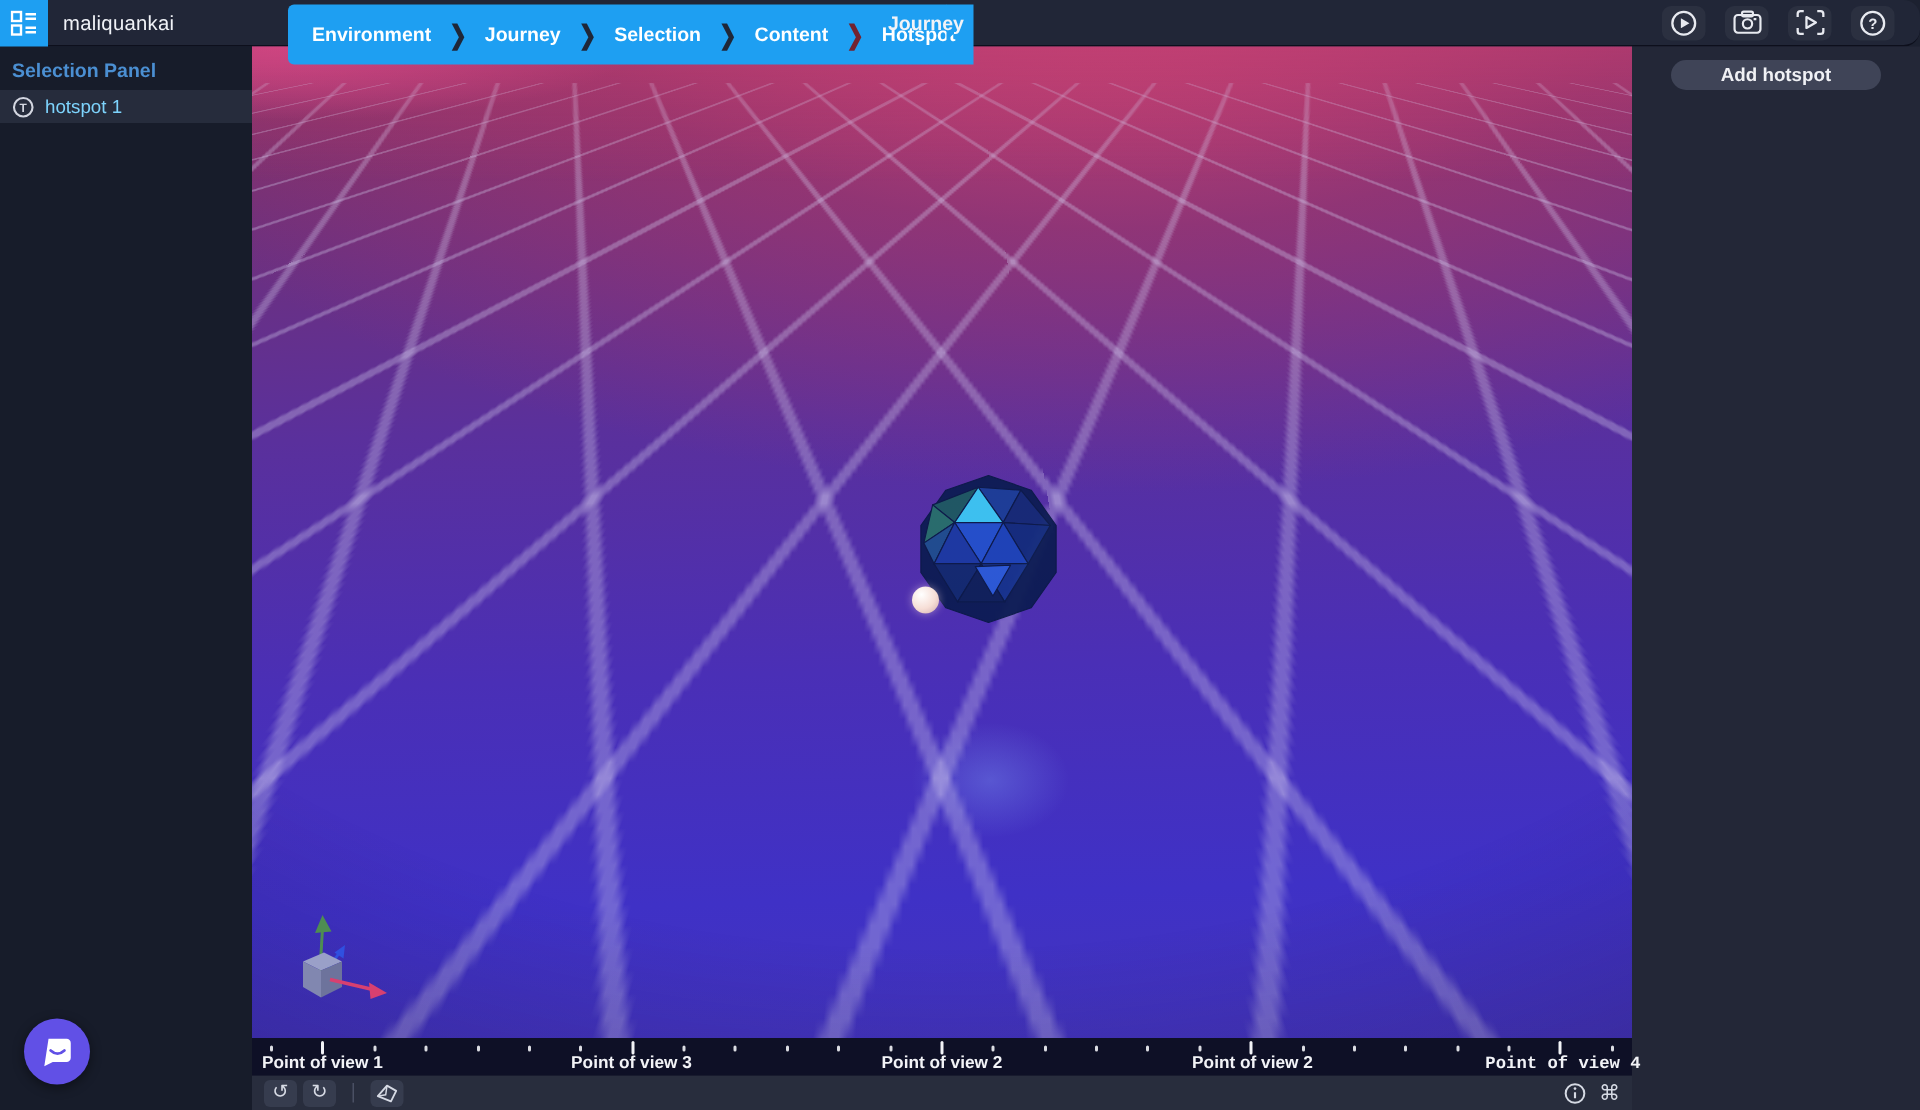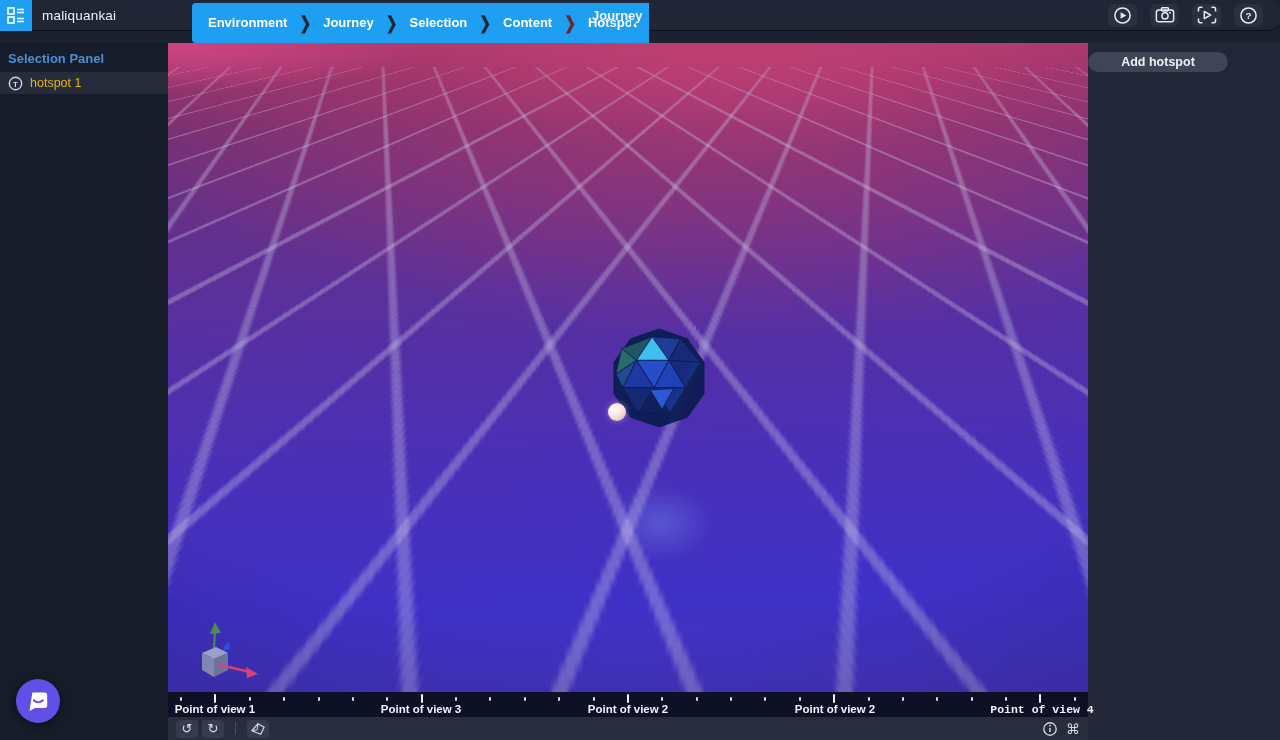--- a/index.html
+++ b/index.html
@@ -20,27 +20,27 @@
   .chev.current { color:#73222f; }
   .steps-arrow-end { width:0; height:0; border-top:12px solid transparent; border-bottom:12px solid transparent;
                      border-left:13px solid var(--accent); }
   .publish { position:absolute; left:592px; top:0; line-height:31px; font-size:13px; font-weight:700; color:#f2f3f7; cursor:pointer; }
   .topbar-actions { margin-left:auto; display:flex; gap:13px; margin-right:17px; }
   .icon-btn { width:29px; height:23px; background:#2b3040; border-radius:6px; display:flex; align-items:center;
               justify-content:center; cursor:pointer; }
   .icon-btn svg { display:block; }
 
   
-  .main { flex:1; display:flex; min-height:0;margin-top:12px; }
+  .main { flex:1; display:flex; min-height:0; }
 
   
   .sidebar { width:168px; background:#171c2a; flex:0 0 168px; }
   .sidebar-title { color:var(--panel-title); font-size:13px; font-weight:700; padding:8px 8px 6px 8px; }
   .sel-item { display:flex; align-items:center; gap:7px; background:#262c3c; padding:4px 8px; height:22px; cursor:pointer; }
-  .sel-item-label { font-size:12.5px; color:#eab308; }
+  .sel-item-label { font-size:12.5px; color:#7dd3fc; }
 
   
   .stage { width:920px; flex:0 0 920px; display:flex; flex-direction:column; }
   .viewport { position:relative; height:661px; overflow:hidden; cursor:grab;
     background:
       radial-gradient(75px 55px at 53.5% 74%, rgba(135,175,255,.30), transparent 70%),
       radial-gradient(42% 12% at 2% 0%, rgba(238,82,152,.85), transparent 62%),
       radial-gradient(135% 95% at 62% -10%, rgba(228,74,122,.88) 0%, rgba(182,58,108,.48) 30%, transparent 58%),
       linear-gradient(178deg, #83305f 0%, #70307a 16%, #5a309c 38%, #4a2fb6 62%, #3f31c6 84%, #4334bc 100%);
   }
@@ -74,21 +74,21 @@
   .tb-btn { height:18px; min-width:22px; background:#363c4e; border-radius:4px; border:none; color:#d6dae4;
             font-size:13px; line-height:16px; display:flex; align-items:center; justify-content:center; cursor:pointer;
             font-family:"DejaVu Sans", sans-serif; padding:0 3px; }
   .tb-sep { width:1px; height:13px; background:#4a5064; margin:0 7px; }
   .tb-left { display:flex; align-items:center; gap:4px; }
   .tb-right { margin-left:auto; display:flex; align-items:center; gap:8px; }
   .tb-ghost { background:transparent; border:none; color:#d6dae4; font-size:14px; cursor:pointer;
               font-family:"DejaVu Sans", sans-serif; display:flex; align-items:center; }
 
   
-  .right-panel { flex:1; background:#232737; padding-top:9px; display:flex; justify-content:flex-start; align-items:flex-start; }
+  .right-panel { flex:1; background:#232737; padding-top:9px; display:flex; justify-content:center; align-items:flex-start; }
   .add-hotspot { background:#3f4457; color:#f0f1f5; border:none; border-radius:10px; height:20px; width:140px;
                  font-size:12.5px; font-weight:700; cursor:pointer; font-family:"Liberation Sans", sans-serif; }
 
   
   .chat-fab { position:absolute; left:16px; top:679px; width:44px; height:44px; border-radius:50%;
               background:var(--chat); display:flex; align-items:center; justify-content:center; cursor:pointer;
               box-shadow:0 2px 8px rgba(0,0,0,.45); z-index:10; }
 </style>
 </head>
 <body>

